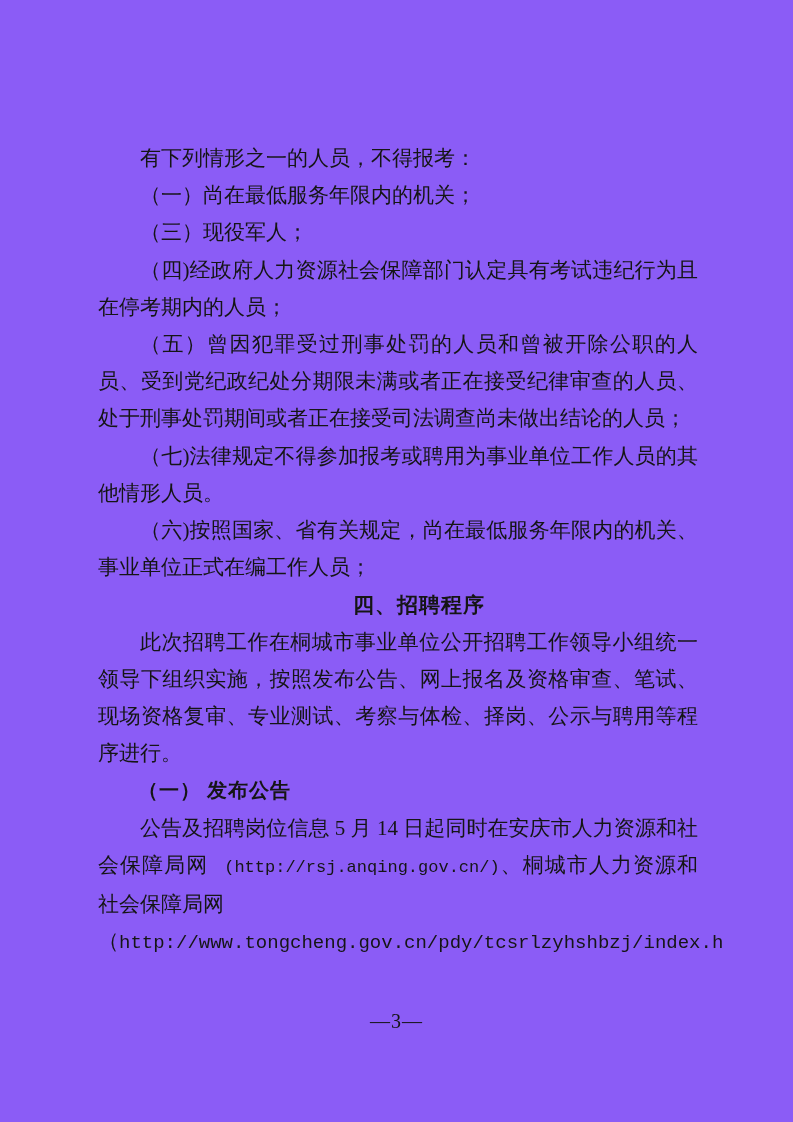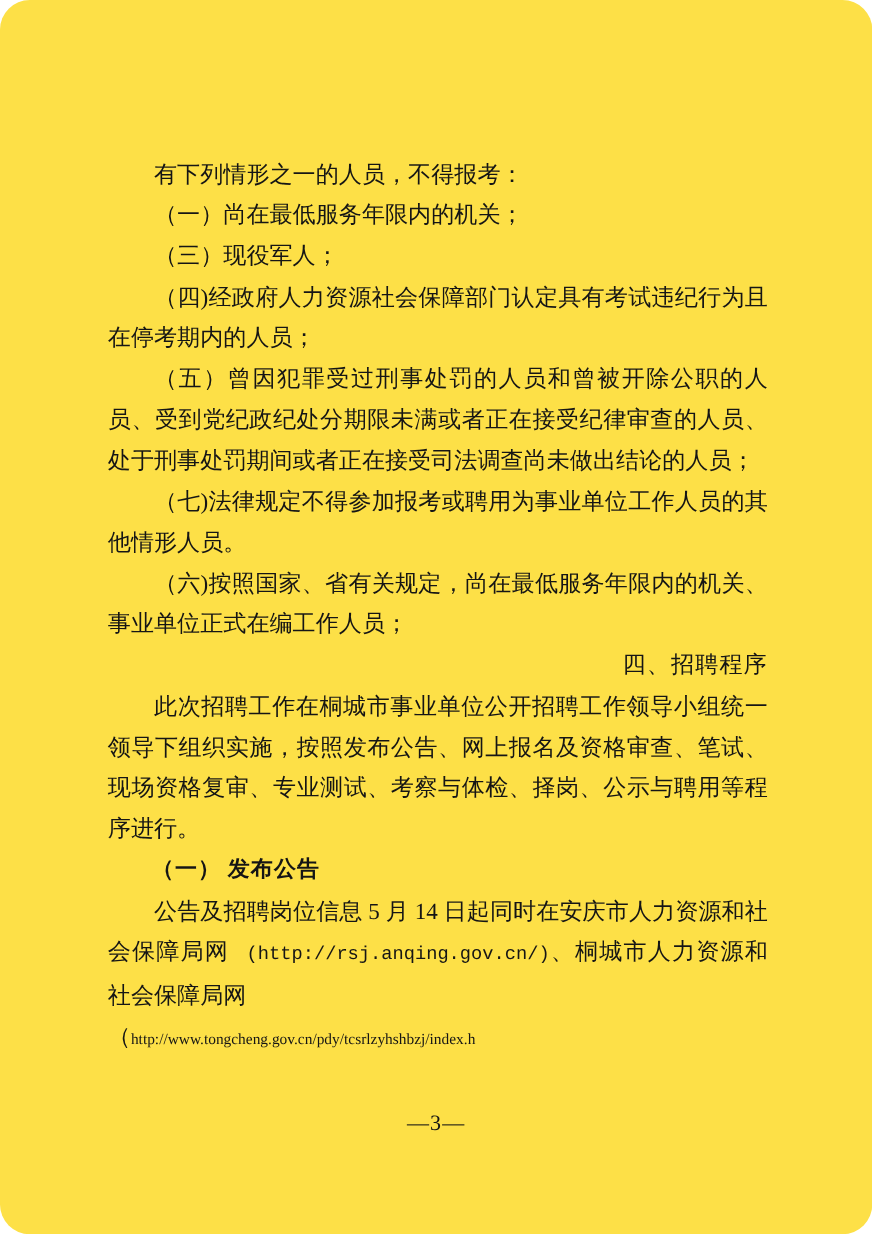--- a/index.html
+++ b/index.html
@@ -4,25 +4,24 @@
 <style>
   html, body {
     margin: 0;
     padding: 0;
     background: #ffffff;
   }
   .page {
     position: relative;
     width: 793px;
     height: 1122px;
-    background: #fde047;
+    background: #8b5cf6;
     overflow: hidden;
     font-family: "Liberation Serif", "DejaVu Serif", serif;
     color: #151515;
-    border-radius: 27px;
   }
   .content {
     position: absolute;
     left: 98px;
     top: 140px;
     width: 600px;
     font-size: 21px;
     line-height: 37.2px;
     text-align: justify;
     text-justify: inter-ideograph;
@@ -30,38 +29,38 @@
   .content p {
     margin: 0;
     padding: 0;
     text-indent: 2em;
   }
   .content p.no-indent {
     text-indent: 0;
   }
   .h1 {
     font-family: "Liberation Sans", "DejaVu Sans", sans-serif;
-    font-weight: normal;
-    text-align: right;
+    font-weight: bold;
+    text-align: center;
     letter-spacing: 1px;
   }
   .h2 {
     font-weight: bold;
     text-align: left;
     letter-spacing: 1px;
     font-size: 20px;
   }
   .mono {
     font-family: "Liberation Mono", "DejaVu Sans Mono", monospace;
     font-size: 17px;
     margin-left: 16px;
   }
   .mono-wide {
-    font-family: Liberation Serif, serif;
-    font-size: 14px;
+    font-family: Liberation Mono, monospace;
+    font-size: 19px;
   }
   .page-number {
     position: absolute;
     left: 0;
     right: 0;
     top: 1010px;
     text-align: center;
     font-size: 20px;
     letter-spacing: 1px;
     color: #151515;

